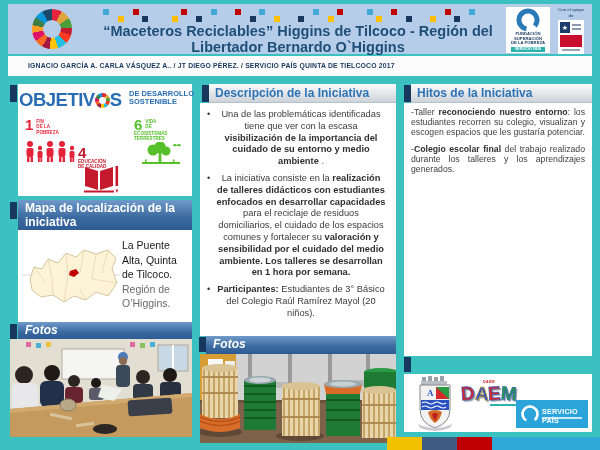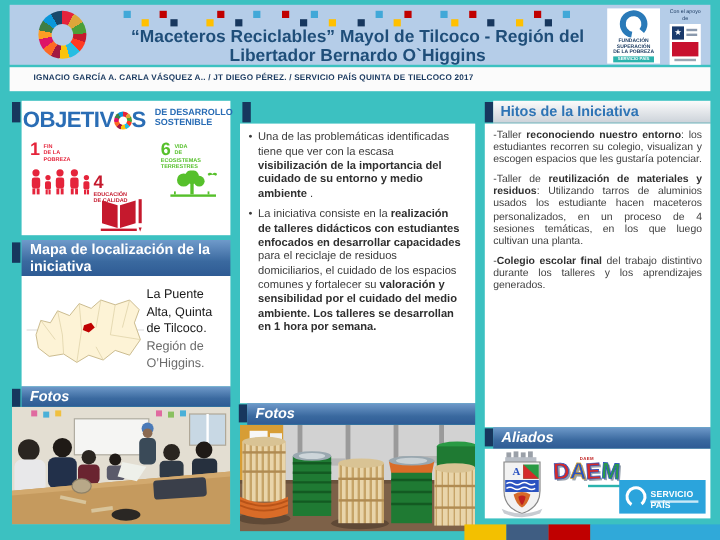--- a/index.html
+++ b/index.html
@@ -53,21 +53,21 @@
   .objetivos .sub{display:inline-block;vertical-align:2px;margin-left:3px;font-size:7.5px;font-weight:bold;color:#2a6db5;line-height:8px;}
   .goal{position:absolute;}
   .goal .gnum{font-weight:bold;font-size:15px;float:left;margin-right:3px;line-height:13px;}
   .goal .glbl{font-size:4.6px;font-weight:bold;line-height:5.4px;padding-top:1px;}
   .maploc{position:absolute;left:104px;top:8px;width:66px;font-size:10.5px;line-height:14.5px;color:#1a1a1a;}
   .maploc .sub{color:#6a6a6a;}
   .photo{position:absolute;overflow:hidden;}
 
   
   .desc{padding:6px 9px 0 7px;font-size:9.3px;line-height:1.27;color:#3b3b3b;}
-  .desc p{margin:0 0 5px 0;padding-left:8px;position:relative;}
+  .desc p{margin:0 0 5px 0;padding-left:8px;position:relative;text-align:center;}
   .desc p::before{content:"•";position:absolute;left:0;top:0;color:#3b3b3b;}
   .hitos{padding:4px 7px 0 7px;font-size:8.7px;line-height:1.16;color:#404040;text-align:justify;}
   .hitos p{margin:0 0 7px 0;}
   b{color:#2f2f2f;}
 
   
   .aliados-row{position:relative;width:100%;height:100%;}
   .daem{position:absolute;left:50px;top:6px;width:70px;text-align:center;}
   .daem .arc{font-size:3.6px;color:#c02020;font-weight:bold;letter-spacing:.3px;}
   .daem .letters span{font-size:19px;font-weight:bold;line-height:20px;display:inline-block;transform:rotate(-3deg);
@@ -108,21 +108,21 @@
         <i style="left: 264px; top: 1px; background: rgb(65, 168, 216);"></i>
         <i style="left: 273px; top: 8px; background: rgb(255, 192, 0);"></i>
         <i style="left: 288px; top: 1px; background: rgb(192, 0, 0);"></i>
         <i style="left: 303px; top: 8px; background: rgb(23, 55, 94);"></i>
         <i style="left: 327px; top: 8px; background: rgb(255, 192, 0);"></i>
         <i style="left: 342px; top: 1px; background: rgb(192, 0, 0);"></i>
         <i style="left: 351px; top: 8px; background: rgb(23, 55, 94);"></i>
         <i style="left: 366px; top: 1px; background: rgb(65, 168, 216);"></i>
       </div>
     <h1 class="title" style="margin:0;">
-      <span>“Maceteros Reciclables” Mayol de Tilcoco - Región del</span><br>
+      <span>“Maceteros Reciclables” Higgins de Tilcoco - Región del</span><br>
       <span>Libertador Bernardo O`Higgins</span>
     </h1>
     <div class="hdr-logos">
       <div class="fundacion">
         <svg width="26" height="24" viewBox="0 0 26 24">
           <circle cx="13" cy="12" r="9" fill="none" stroke="#2a7ab8" stroke-width="5" stroke-dasharray="47 10" transform="rotate(100 13 12)"></circle>
         </svg>
         <div class="ftxt">
           <div>FUNDACIÓN</div>
           <div>SUPERACIÓN</div>
@@ -276,24 +276,26 @@
       <polygon points="92,46 112,50 104,62 88,58" fill="#eef0ea"></polygon>
       <rect x="118" y="60" width="44" height="16" rx="3" fill="#3a3f4a" transform="rotate(-4 140 68)"></rect>
       <ellipse cx="58" cy="66" rx="8" ry="6" fill="#b8a888" stroke="#8f8268"></ellipse>
       <rect x="40" y="76" width="22" height="3" fill="#d8c49a" transform="rotate(12 51 77)"></rect>
       <rect x="66" y="84" width="18" height="3" fill="#d8c49a" transform="rotate(-8 75 85)"></rect>
       <ellipse cx="95" cy="90" rx="12" ry="5" fill="#2a2724"></ellipse>
     </svg>
   </div>
 
   <div class="accent" style="left:202px;top:85px;"></div>
+  <div class="hdr-gray" style="left:209px;top:84px;width:187px;height:19px;">Descripción de la Iniciativa</div>
   <div class="whitebox" style="left:200px;top:103px;width:196px;height:233px;">
     <div class="desc">
       <p><span>Una de las problemáticas identificadas tiene que ver con la  escasa </span><b>visibilización de la importancia del cuidado de su entorno y medio ambiente</b><span> .</span></p>
       <p><span>La iniciativa consiste en la </span><b>realización de talleres didácticos con estudiantes enfocados en desarrollar capacidades</b><span> para el reciclaje de residuos domiciliarios, el cuidado de los espacios comunes y fortalecer su </span><b>valoración y sensibilidad por el cuidado del medio ambiente. Los talleres se desarrollan en 1 hora por semana.</b></p>
+      <p><b>Participantes:</b><span> Estudiantes de 3° Básico del Colegio Raúl Ramírez Mayol (20 niños).</span></p>
     </div>
   </div>
 
   <div class="accent" style="left:199px;top:337px;height:15px;"></div>
   <div class="hdr-blue" style="left:206px;top:336px;width:190px;height:18px;line-height:15px;">Fotos</div>
   <div class="photo" style="left:200px;top:354px;width:196px;height:89px;">
     <svg width="196" height="89" viewBox="0 0 196 89">
       <defs>
         <pattern id="pins" width="5" height="10" patternUnits="userSpaceOnUse">
           <rect width="5" height="10" fill="#e9d5aa"></rect>
@@ -350,27 +352,25 @@
         <ellipse cx="179" cy="36" rx="17" ry="4" fill="#d9c394"></ellipse>
       </g>
     </svg>
   </div>
 
   <div class="accent" style="left:404px;top:85px;"></div>
   <div class="hdr-gray" style="left:411px;top:84px;width:181px;height:19px;">Hitos de la Iniciativa</div>
   <div class="whitebox" style="left:404px;top:103px;width:188px;height:253px;">
     <div class="hitos">
       <p><span>-Taller </span><b>reconociendo nuestro entorno</b><span>: los estudiantes recorren su colegio, visualizan y escogen espacios que les gustaría potenciar.</span></p>
-      <p><span>-Taller de </span><b>reutilización de materiales y residuos</b><span>: Utilizando tarros de aluminios usados los estudiante hacen maceteros personalizados, en un proceso de 4 sesiones temáticas, en los que luego cultivan una planta.</span></p>
-      <p><span>-</span><b>Colegio escolar final</b><span> del trabajo distintivo durante los talleres y los aprendizajes generados.</span></p>
+      <p><span>-</span><b>Colegio escolar final</b><span> del trabajo realizado durante los talleres y los aprendizajes generados.</span></p>
     </div>
   </div>
 
   <div class="accent" style="left:404px;top:357px;height:15px;"></div>
-  <div class="hdr-blue" style="left:411px;top:356px;width:181px;height:18px;line-height:15px;">Aliados</div>
   <div class="whitebox" style="left:404px;top:374px;width:188px;height:58px;">
     <div class="aliados-row">
       <svg style="position:absolute;left:12px;top:2px;" width="38" height="56" viewBox="0 0 38 56">
         <rect x="6" y="1" width="4" height="5" fill="#9aa0a8"></rect>
           <rect x="12" y="0" width="4" height="6" fill="#9aa0a8"></rect>
         <rect x="18" y="1" width="4" height="5" fill="#9aa0a8"></rect>
           <rect x="24" y="0" width="4" height="6" fill="#9aa0a8"></rect>
         <rect x="5" y="5" width="26" height="4" fill="#b8bec6"></rect>
         <path d="M4,9 h30 v24 q0,14 -15,19 q-15,-5 -15,-19 Z" fill="#f2f2f2" stroke="#888" stroke-width="1"></path>
         <text x="11" y="20" font-size="9" font-weight="bold" fill="#2a52c0" font-family="Liberation Serif, serif">A</text>

